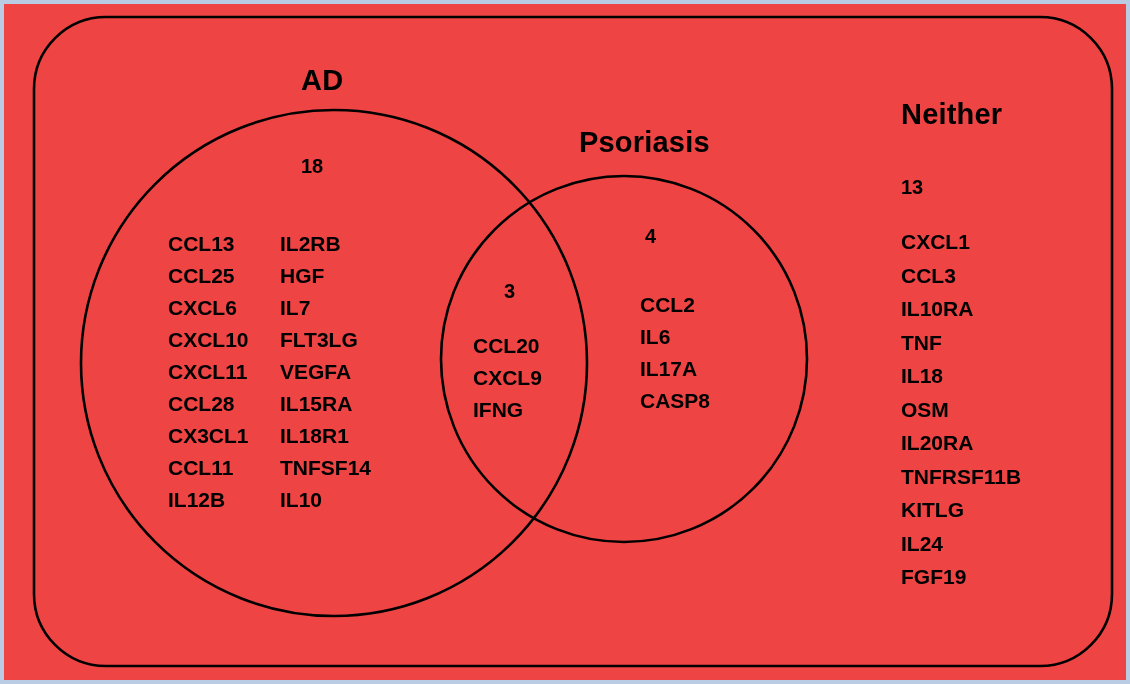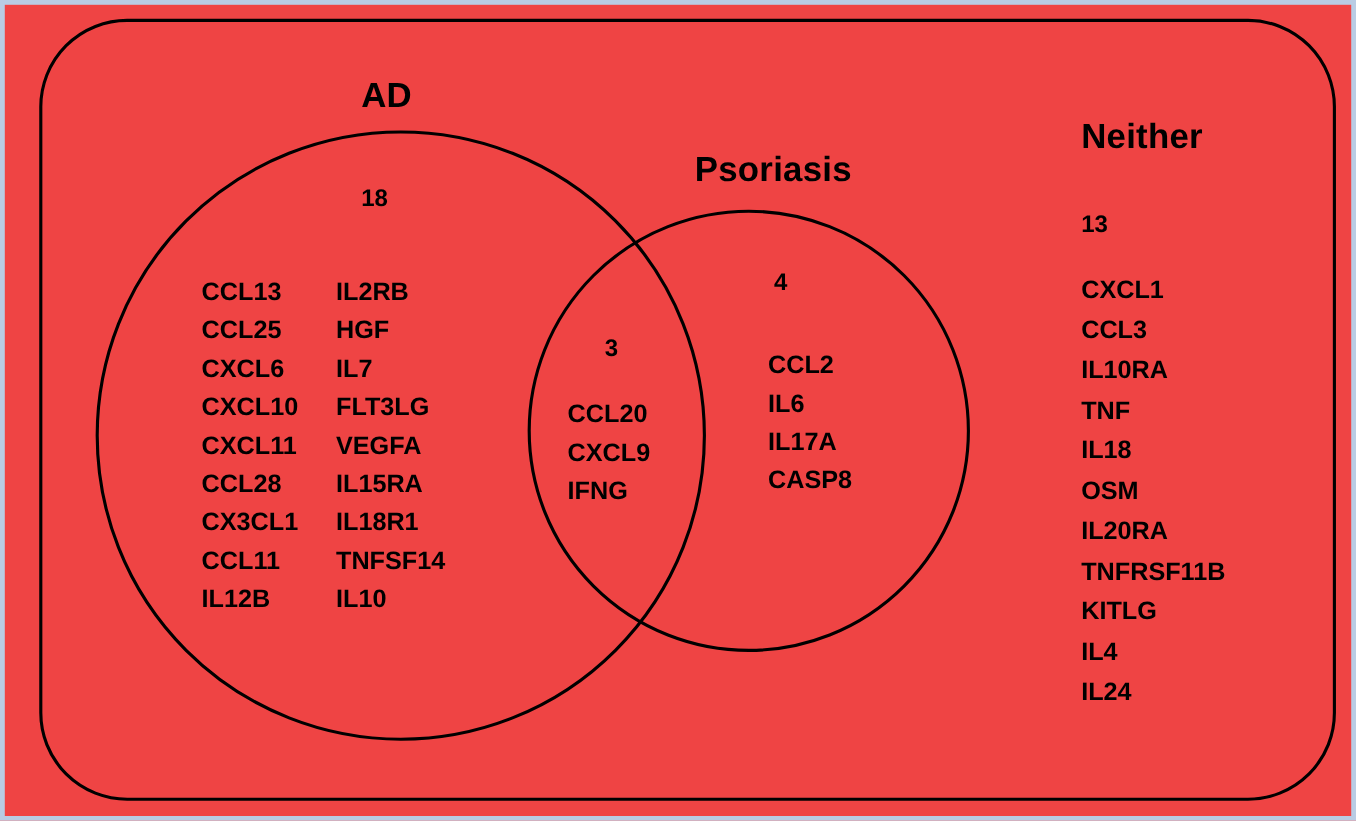--- a/index.html
+++ b/index.html
@@ -145,18 +145,18 @@
     <div class="gene-col neither-col" id="neither-col">
       <span class="gene">CXCL1</span>
       <span class="gene">CCL3</span>
       <span class="gene">IL10RA</span>
       <span class="gene">TNF</span>
       <span class="gene">IL18</span>
       <span class="gene">OSM</span>
       <span class="gene">IL20RA</span>
       <span class="gene">TNFRSF11B</span>
       <span class="gene">KITLG</span>
-      <span class="gene">IL4</span>
       <span class="gene">IL24</span>
+      <span class="gene">FGF19</span>
     </div>
 
   </div>
 </div>
 
 </body></html>

